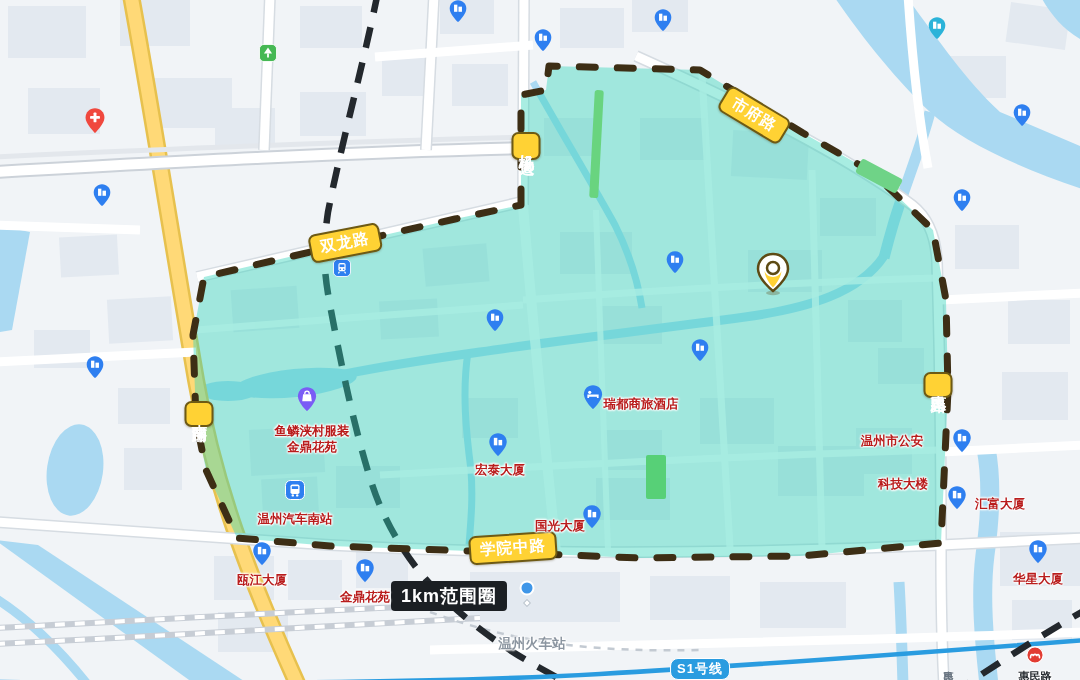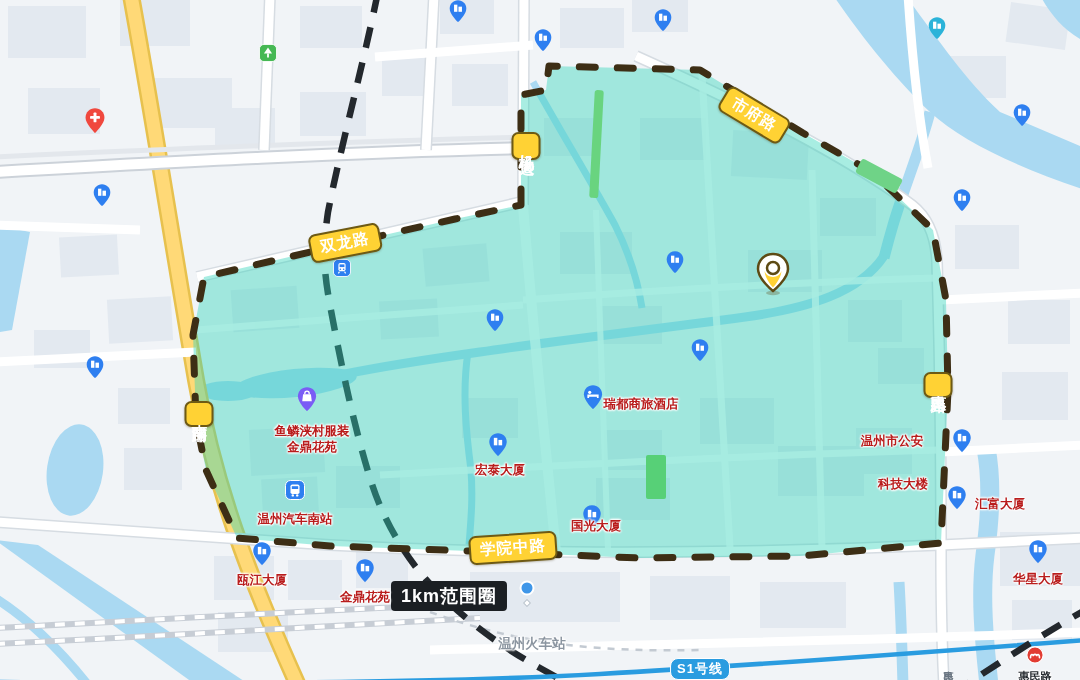--- a/index.html
+++ b/index.html
@@ -333,21 +333,21 @@
       </svg></div>
 <div class="ov lbl" style="left:500px;top:470px;">宏泰大厦</div>
 
 <div class="pin" style="left:592px;top:533px;"><svg width="20" height="25" viewBox="0 0 24 30">
         <path d="M12,1.5 C18,1.5 22.5,6 22.5,12 C22.5,19 12,29 12,29 C12,29 1.5,19 1.5,12 C1.5,6 6,1.5 12,1.5 Z" fill="#2e7ff0"></path>
         <g fill="#fff">
           <rect x="7" y="7" width="4.2" height="9"></rect>
           <rect x="12.6" y="9.5" width="4.4" height="6.5"></rect>
         </g>
       </svg></div>
-<div class="ov lbl" style="left:560px;top:526px;margin-left:36px;">国光大厦</div>
+<div class="ov lbl" style="left:560px;top:526px;">国光大厦</div>
 
 <div class="pin" style="left:962px;top:457px;"><svg width="20" height="25" viewBox="0 0 24 30">
         <path d="M12,1.5 C18,1.5 22.5,6 22.5,12 C22.5,19 12,29 12,29 C12,29 1.5,19 1.5,12 C1.5,6 6,1.5 12,1.5 Z" fill="#2e7ff0"></path>
         <g fill="#fff">
           <rect x="7" y="7" width="4.2" height="9"></rect>
           <rect x="12.6" y="9.5" width="4.4" height="6.5"></rect>
         </g>
       </svg></div>
 <div class="ov lbl" style="left:892px;top:441px;">温州市公安</div>
 <div class="ov lbl" style="left:903px;top:456px;margin-top:28px;">科技大楼</div>

